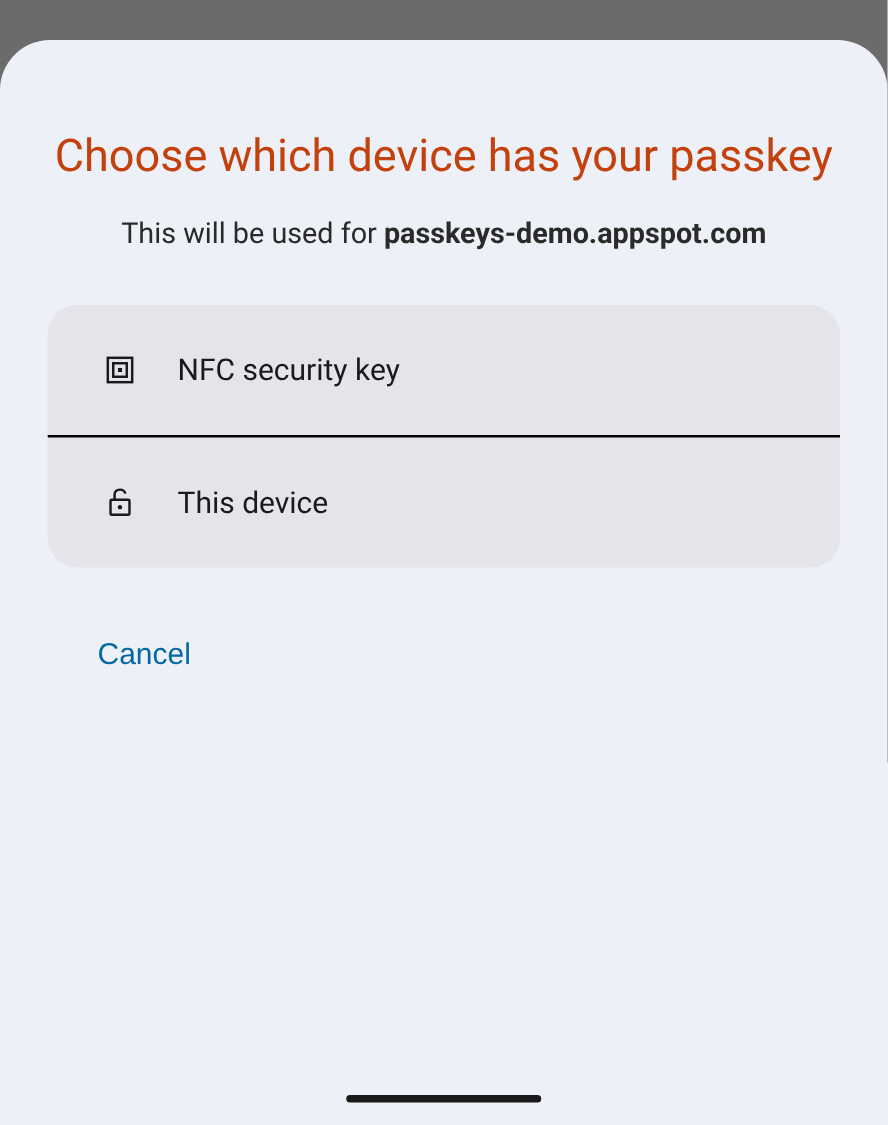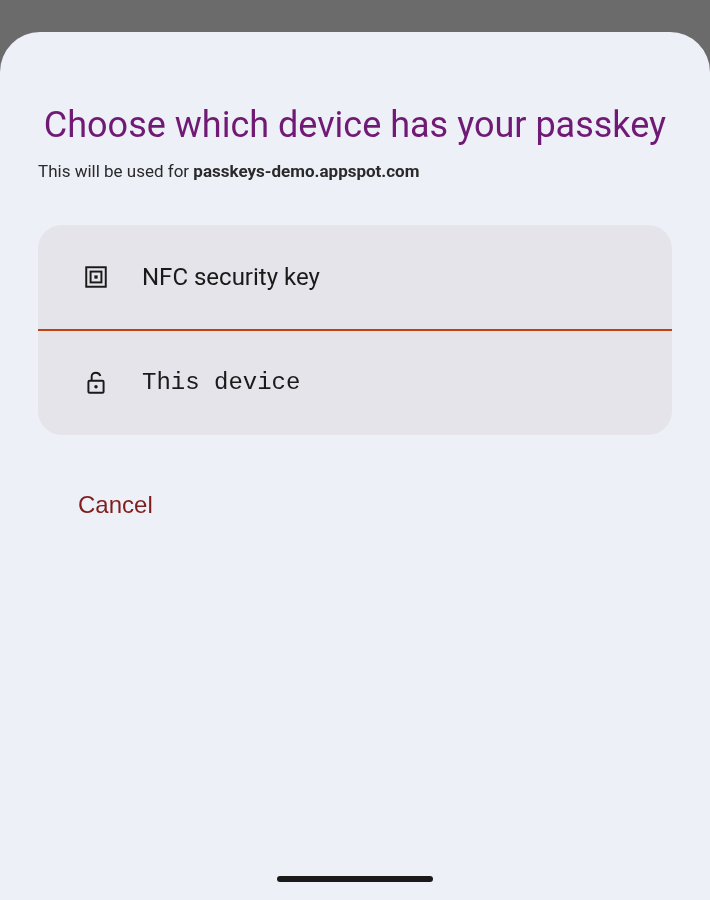--- a/index.html
+++ b/index.html
@@ -24,49 +24,48 @@
       background: #eef0f8;
       border-top-left-radius: 40px;
       border-top-right-radius: 40px;
       display: flex;
       flex-direction: column;
       padding: 70px 38px 0 38px;
     }
     .title {
       font-size: 36px;
       font-weight: 400;
-      color: #701a75;
+      color: #c2410c;
       text-align: center;
       line-height: 1.3;
-      margin-bottom: 12px;
+      margin-bottom: 24px;
     }
     .subtitle {
-      font-size: 17px;
+      font-size: 23px;
       color: #2a2a2a;
-      text-align: left;
+      text-align: center;
       margin-bottom: 44px;
     }
     .subtitle-domain {
       font-weight: 700;
     }
     .option-list {
       background: #e4e4ea;
       border-radius: 24px;
       overflow: hidden;
     }
     .option {
       display: flex;
       align-items: center;
       padding: 38px 24px 38px 44px;
-      border-bottom: 2px solid #c2410c;
+      border-bottom: 2px solid #000000;
       cursor: pointer;
     }
     .option:last-child {
       border-bottom: none;
-      font-family: Liberation Mono, monospace;
     }
     .option-icon {
       width: 28px;
       height: 28px;
       margin-right: 32px;
       display: flex;
       align-items: center;
       justify-content: center;
       flex-shrink: 0;
     }
@@ -79,21 +78,21 @@
     }
     .option-label {
       font-size: 24px;
       color: #1a1a1a;
       font-weight: 400;
     }
     .cancel-btn {
       margin-top: 56px;
       margin-left: 40px;
       font-size: 24px;
-      color: #7f1d1d;
+      color: #0369a1;
       font-weight: 500;
       background: none;
       border: none;
       cursor: pointer;
       text-align: left;
       align-self: flex-start;
     }
     .handle {
       position: absolute;
       bottom: 18px;

